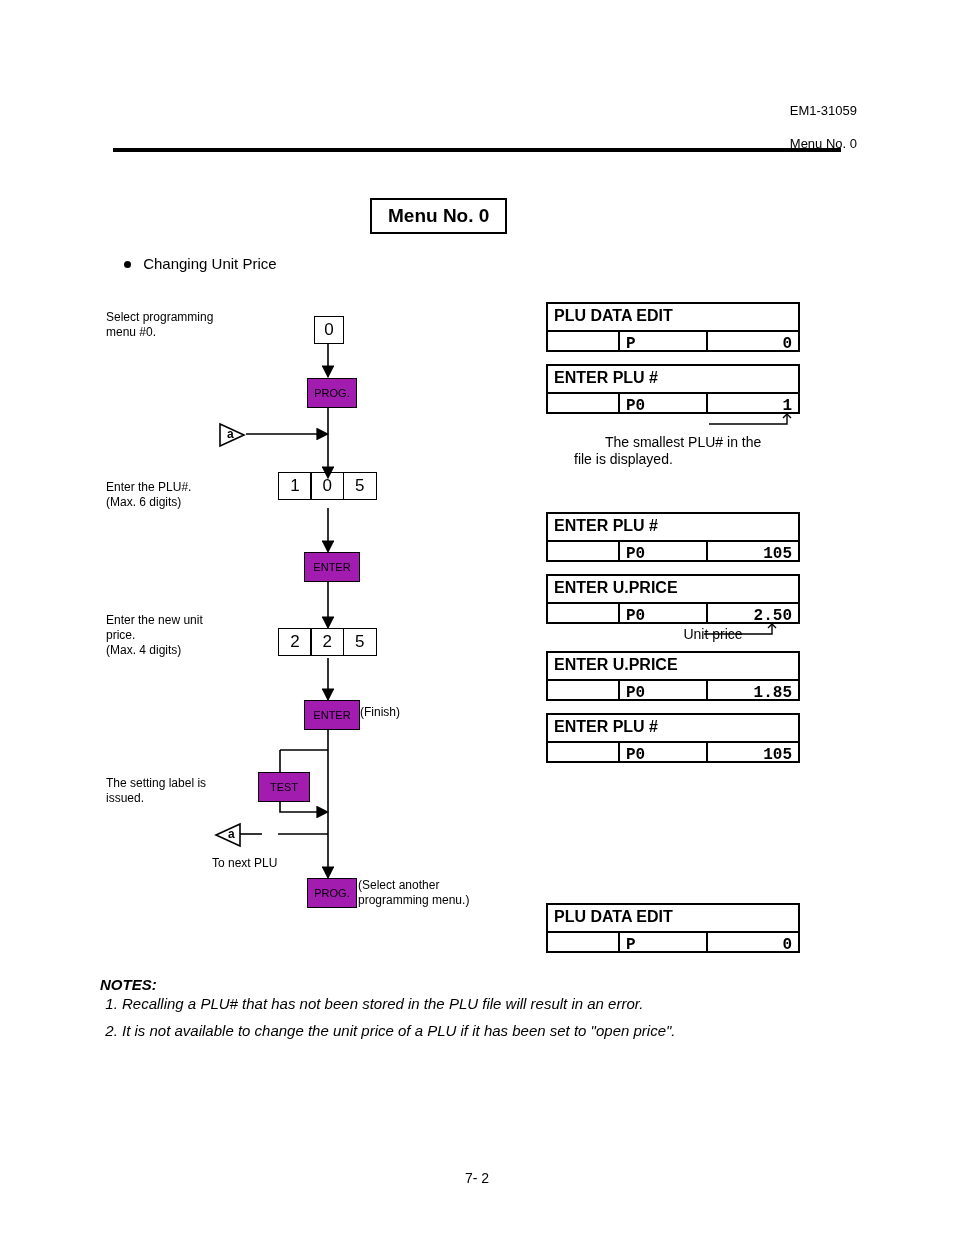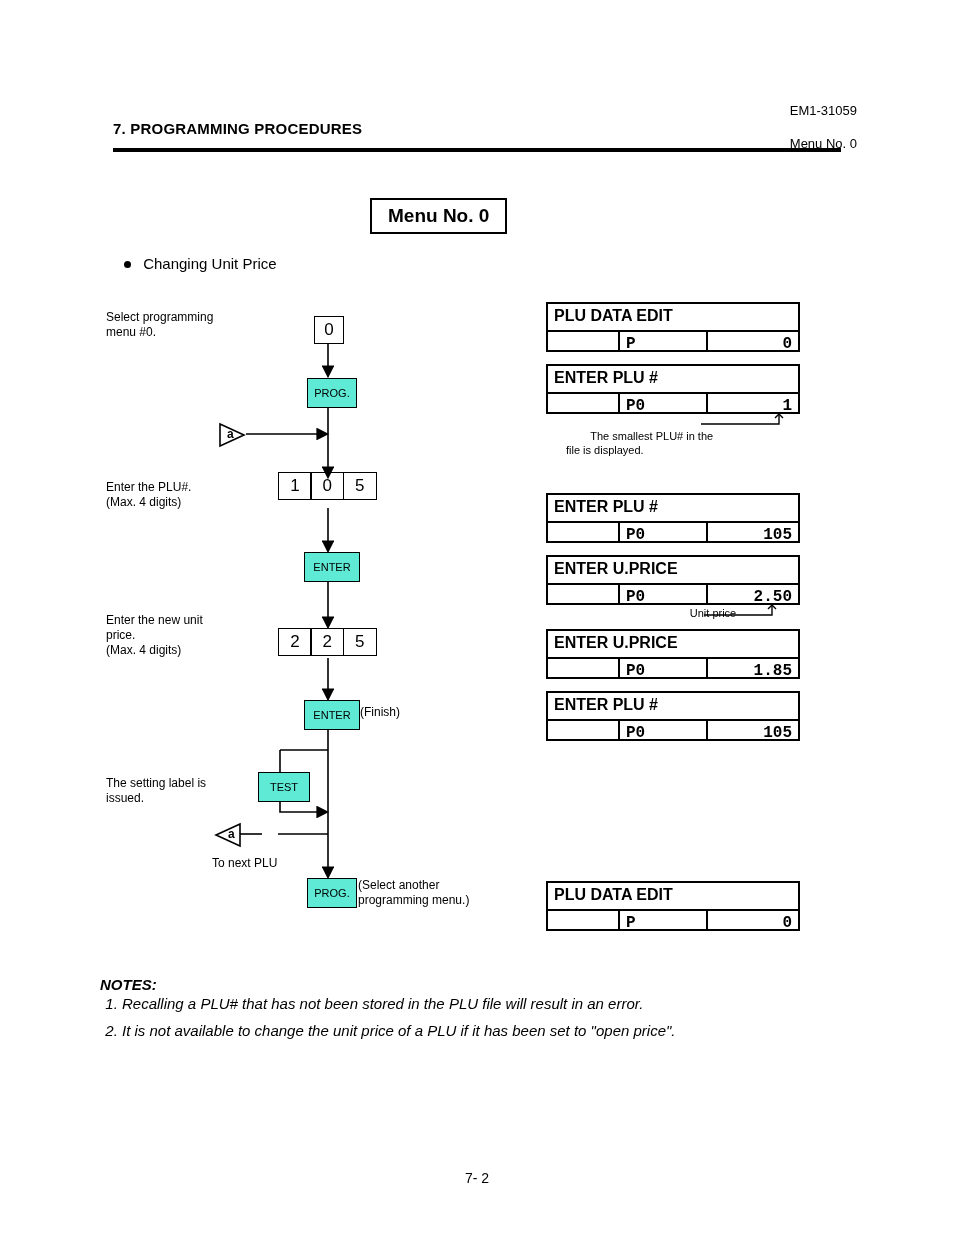--- a/index.html
+++ b/index.html
@@ -10,54 +10,53 @@
   .rule{position:absolute;left:113px;top:148px;width:728px;height:4px;background:#000}
   .titlebox{position:absolute;left:370px;top:198px;border:2px solid #000;padding:4px 16px;font-weight:700;font-size:19px}
   .bullet-row{position:absolute;left:124px;top:253px}
   .bullet-row .dot{display:inline-block;width:7px;height:7px;background:#000;border-radius:50%;vertical-align:middle;margin-right:8px}
   .bullet-row .bt{font-weight:400;font-size:15px;vertical-align:middle}
   .intro{position:absolute;left:113px;top:271px;font-size:15px}
 
   
   .flow{position:absolute;left:100px;top:300px;width:430px;height:620px}
   .cap{position:absolute;font-size:12px;line-height:1.25}
-  .keybox{position:absolute;border:1.7px solid #000;background:#5eead4;display:flex;align-items:center;justify-content:center;font-family:"Helvetica Neue",Arial,sans-serif}
+  .keybox{position:absolute;border:1.7px solid #000;background:#a21caf;display:flex;align-items:center;justify-content:center;font-family:"Helvetica Neue",Arial,sans-serif}
   .keysml{font-size:11px;padding:3px 4px}
   .digitrow{position:absolute}
   .digitrow .d{display:inline-block;border:1.7px solid #000;width:32px;height:26px;line-height:26px;text-align:center;font-size:17px;font-weight:400;margin-left:-1.7px}
   .digitrow .d:first-child{margin-left:0}
   .lbl{position:absolute;font-size:12px}
   svg.flowsvg{position:absolute;left:0;top:0}
   .btn0{position:absolute;border:1.7px solid #000;width:28px;height:26px;line-height:26px;text-align:center;font-size:17px}
 
   
   .disps{position:absolute;left:546px;top:302px;width:254px}
   .dispblock{margin-bottom:8px}
   .drow1{border:2px solid #000;height:22px;padding:2px 6px;font-family:Liberation Sans, sans-serif;font-size:16px;font-weight:600}
   .drow2{height:22px;display:flex;margin-top:-2px}
   .drow2 .c1{flex:0 0 70px;border:2px solid #000}
   .drow2 .c2{flex:1 1 auto;border:2px solid #000;margin-left:-2px;padding:2px 6px;font-family:"Courier New",monospace;font-size:16px;font-weight:600}
   .drow2 .c3{flex:0 0 78px;border:2px solid #000;margin-left:-2px;padding:2px 6px;text-align:right;font-family:"Courier New",monospace;font-size:16px;font-weight:600}
-  .dnote{font-size:11px;line-height:1.25;margin:2px 0 6px 20px}
+  .dnote{font-size:14px;line-height:1.25;margin:2px 0 6px 28px}
   .dnote.rt{text-align:center;margin-left:0}
   .dnote svg{display:inline-block;vertical-align:top}
 
   
   .notes{position:absolute;left:100px;top:975px;width:740px;font-size:15px}
   .notes .nh{font-style:italic;font-weight:700;display:inline-block;width:78px;vertical-align:top}
   .notes ol{display:inline-block;margin:0;padding-left:22px;width:640px;vertical-align:top;font-style:italic}
   .notes li{margin-bottom:8px}
   .pgn{position:absolute;left:0;width:954px;top:1170px;text-align:center;font-size:14px}
 </style>
 </head>
 <body>
 
 <div class="page">
 
-  <div class="hdr-left">7. PROGRAMMING PROCEDURES</div>
   <div class="hdr-code">EM1-31059</div>
   <div class="hdr-menu">Menu No. 0</div>
   <div class="rule"></div>
 
   <div class="titlebox">
     <span>Menu No. 0</span>
   </div>
 
   <div class="bullet-row">
     <span class="dot"></span>
@@ -95,21 +94,21 @@
     <div class="btn0" style="left:214px;top:16px">0</div>
 
     <div class="keybox keysml" style="left:207px;top:78px;width:40px;height:22px">PROG.</div>
 
     <svg style="position:absolute;left:118px;top:122px" width="28" height="26">
       <polygon points="2,2 26,13 2,24" fill="#fff" stroke="#000" stroke-width="1.6"></polygon>
     </svg>
     <div class="lbl" style="left:127px;top:127px;font-weight:700">a</div>
 
     <div class="cap" style="left:6px;top:180px;white-space:pre">Enter the PLU#.
-(Max. 4 digits)</div>
+(Max. 6 digits)</div>
     <div class="digitrow" style="left:178px;top:172px">
       <span class="d">1</span><span class="d">0</span><span class="d">5</span>
     </div>
 
     <div class="keybox keysml" style="left:204px;top:252px;width:46px;height:22px">ENTER</div>
 
     <div class="cap" style="left:6px;top:313px;white-space:pre">Enter the new unit
 price.
 (Max. 4 digits)</div>
     <div class="digitrow" style="left:178px;top:328px">

